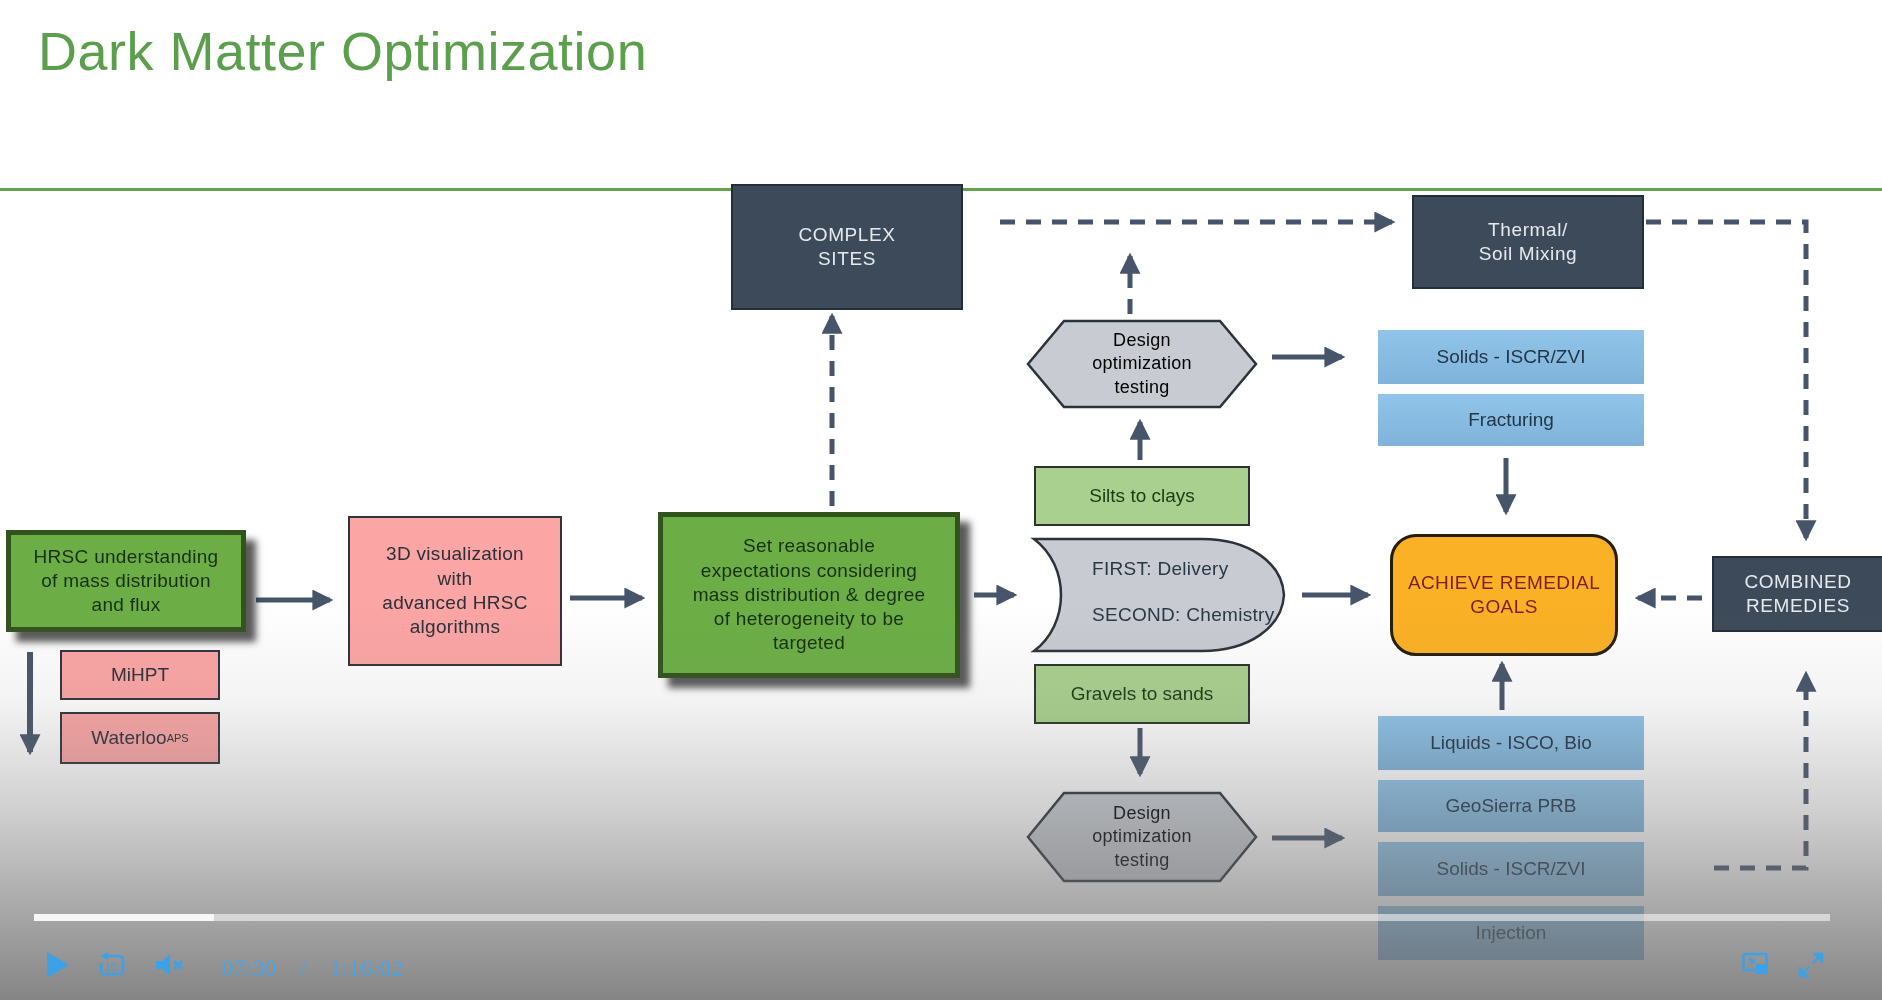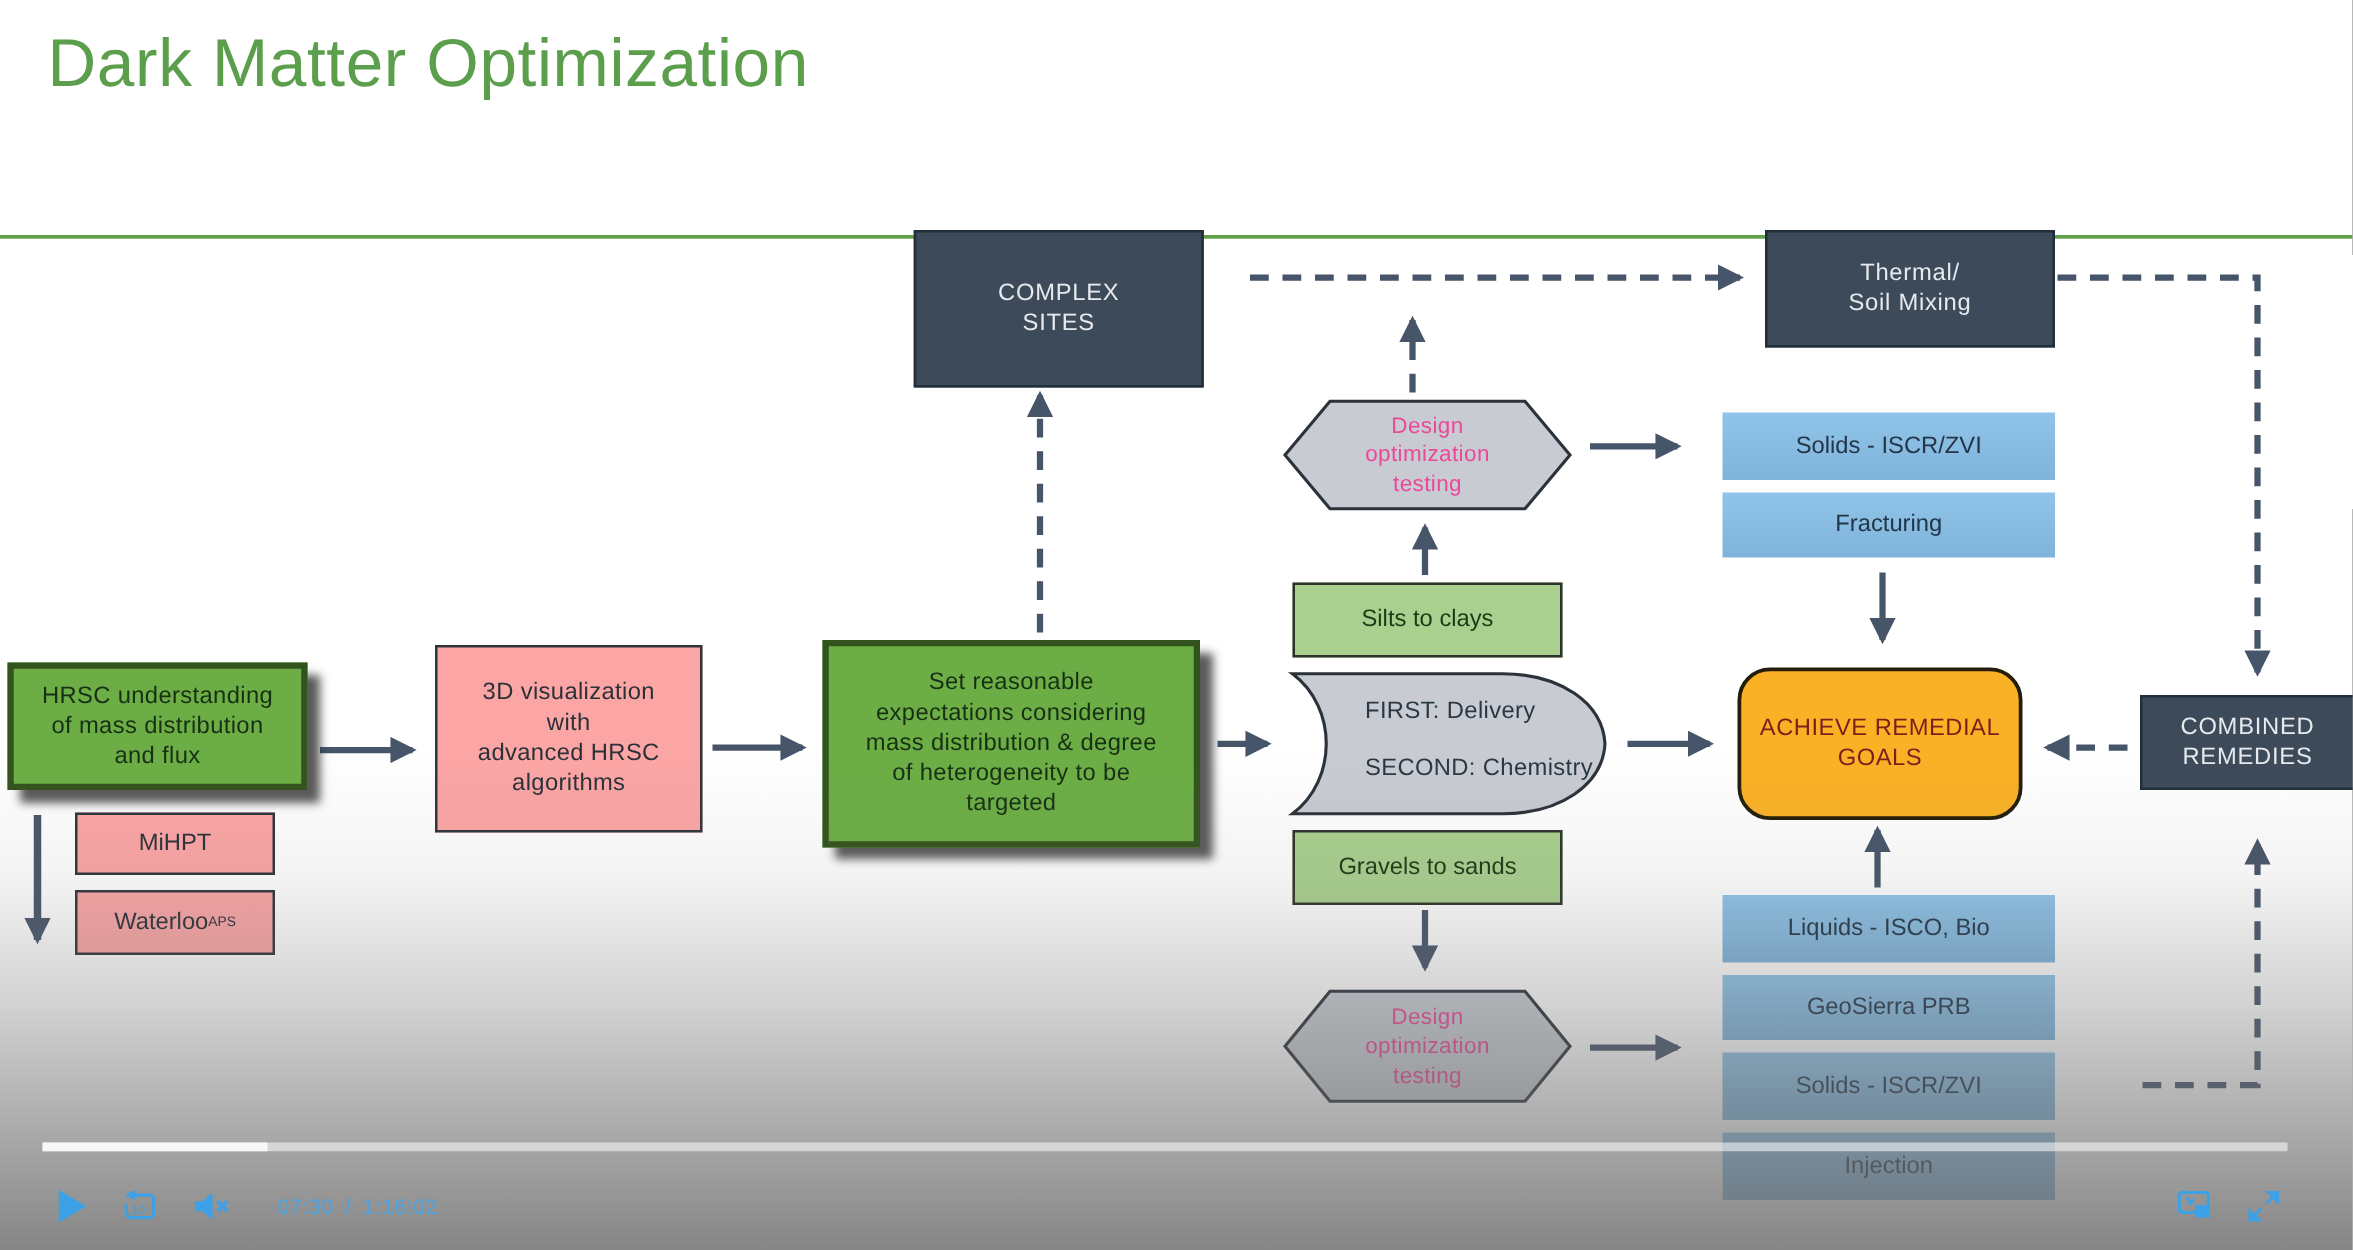--- a/index.html
+++ b/index.html
@@ -19,21 +19,21 @@
   .blue{background:linear-gradient(#90c4e8,#7fb3da);color:#233648;
         display:flex;align-items:center;justify-content:center;font-size:19px;}
   .lgreen{background:#a9d08e;border:2px solid #2c332a;color:#1d3a14;
         display:flex;align-items:center;justify-content:center;font-size:19px;}
   .bgreen{background:#6cae45;border:5px solid #33531d;box-shadow:10px 10px 7px rgba(35,35,35,0.75);
         color:#173013;display:flex;align-items:center;justify-content:center;font-size:19px;}
   .gray{background:#fca5a5;border:2px solid #2e343b;color:#2a3138;
         display:flex;align-items:center;justify-content:center;font-size:19px;}
   .hexwrap{pointer-events:none;}
   .hexwrap .lbl{position:absolute;left:0;top:0;width:100%;height:100%;
-        display:flex;align-items:center;justify-content:center;color:#ec4899;font-size:19px;}
+        display:flex;align-items:center;justify-content:center;color:#000000;font-size:19px;}
   #achieve{background:#fbb125;border:3px solid #241d08;border-radius:26px;color:#7f1d1d;
         display:flex;align-items:center;justify-content:center;font-size:19px;letter-spacing:0.4px;}
   
   #first-second{left:1026px;top:536px;width:262px;height:118px;}
   #first-second .l1,#first-second .l2{position:absolute;left:66px;color:#2a3744;font-size:19px;letter-spacing:0.3px;}
   #first-second .l1{top:22px;}
   #first-second .l2{top:68px;}
   sup{font-size:0.58em;}
   
   #fade{
@@ -42,21 +42,21 @@
       rgba(110,110,110,0) 0%,
       rgba(110,110,110,0.08) 25%,
       rgba(110,110,110,0.32) 52%,
       rgba(109,109,109,0.58) 76%,
       rgba(106,106,106,0.82) 100%);
   }
   
   #progress-track{left:34px;top:914px;width:1796px;height:7px;background:rgba(255,255,255,0.55);}
   #progress-fill{position:absolute;left:0;top:0;height:100%;background:#f7f7f7;}
   .pbtn{display:flex;align-items:center;justify-content:center;cursor:pointer;}
-  #time-display{left:222px;top:956px;font-size:17px;color:#4aa4e4;letter-spacing:0.5px;display:flex;gap:9px;}
+  #time-display{left:222px;top:956px;font-size:23px;color:#4aa4e4;letter-spacing:0.5px;display:flex;gap:23px;font-family:Liberation Serif, serif;}
 </style>
 </head>
 <body>
 
 <div id="stage">
 
   <div class="abs" id="title">Dark Matter Optimization</div>
   <div class="abs" id="green-rule"></div>
 
   <svg class="abs" width="1882" height="1000" style="left:0;top:0">
@@ -85,21 +85,21 @@
         <polyline points="1646,222 1806,222 1806,538" marker-end="url(#ah)"></polyline>
         <line x1="1702" y1="598" x2="1638" y2="598" marker-end="url(#ah)"></line>
         <line x1="832" y1="506" x2="832" y2="316" marker-end="url(#ah)"></line>
         <polyline points="1714,868 1806,868 1806,674" marker-end="url(#ah)"></polyline>
       </g>
     </g>
   </svg>
 
   <div class="abs slate lbl" style="left:731px;top:184px;width:228px;height:122px;">COMPLEX
 SITES</div>
-  <div class="abs slate lbl" style="left:1412px;top:184px;width:228px;height:90px;">Thermal/
+  <div class="abs slate lbl" style="left:1412px;top:195px;width:228px;height:90px;">Thermal/
 Soil Mixing</div>
   <div class="abs slate lbl" style="left:1712px;top:556px;width:168px;height:72px;">COMBINED
 REMEDIES</div>
 
   <div class="abs hexwrap" style="left:1026px;top:318px;width:232px;height:92px;">
     <svg width="232" height="92">
       <polygon points="2,46 38,3 194,3 230,46 194,89 38,89" fill="#c8ccd2" stroke="#2b323a" stroke-width="2.5"></polygon>
     </svg>
     <div class="lbl" style="font-size:18px;">Design
 optimization

